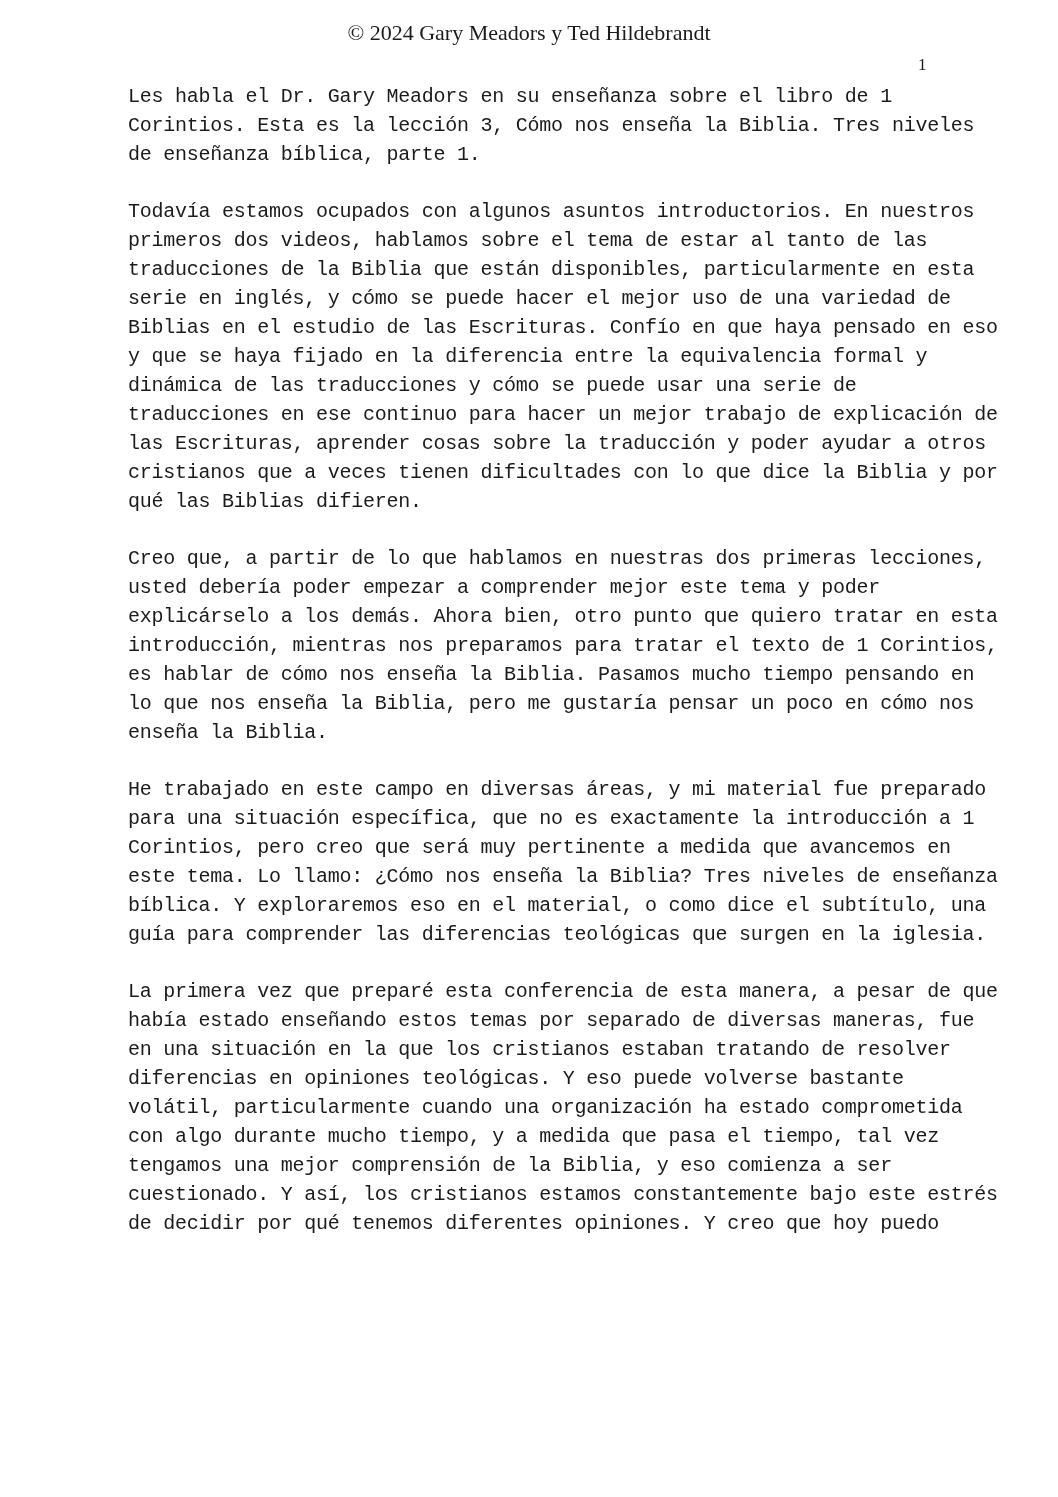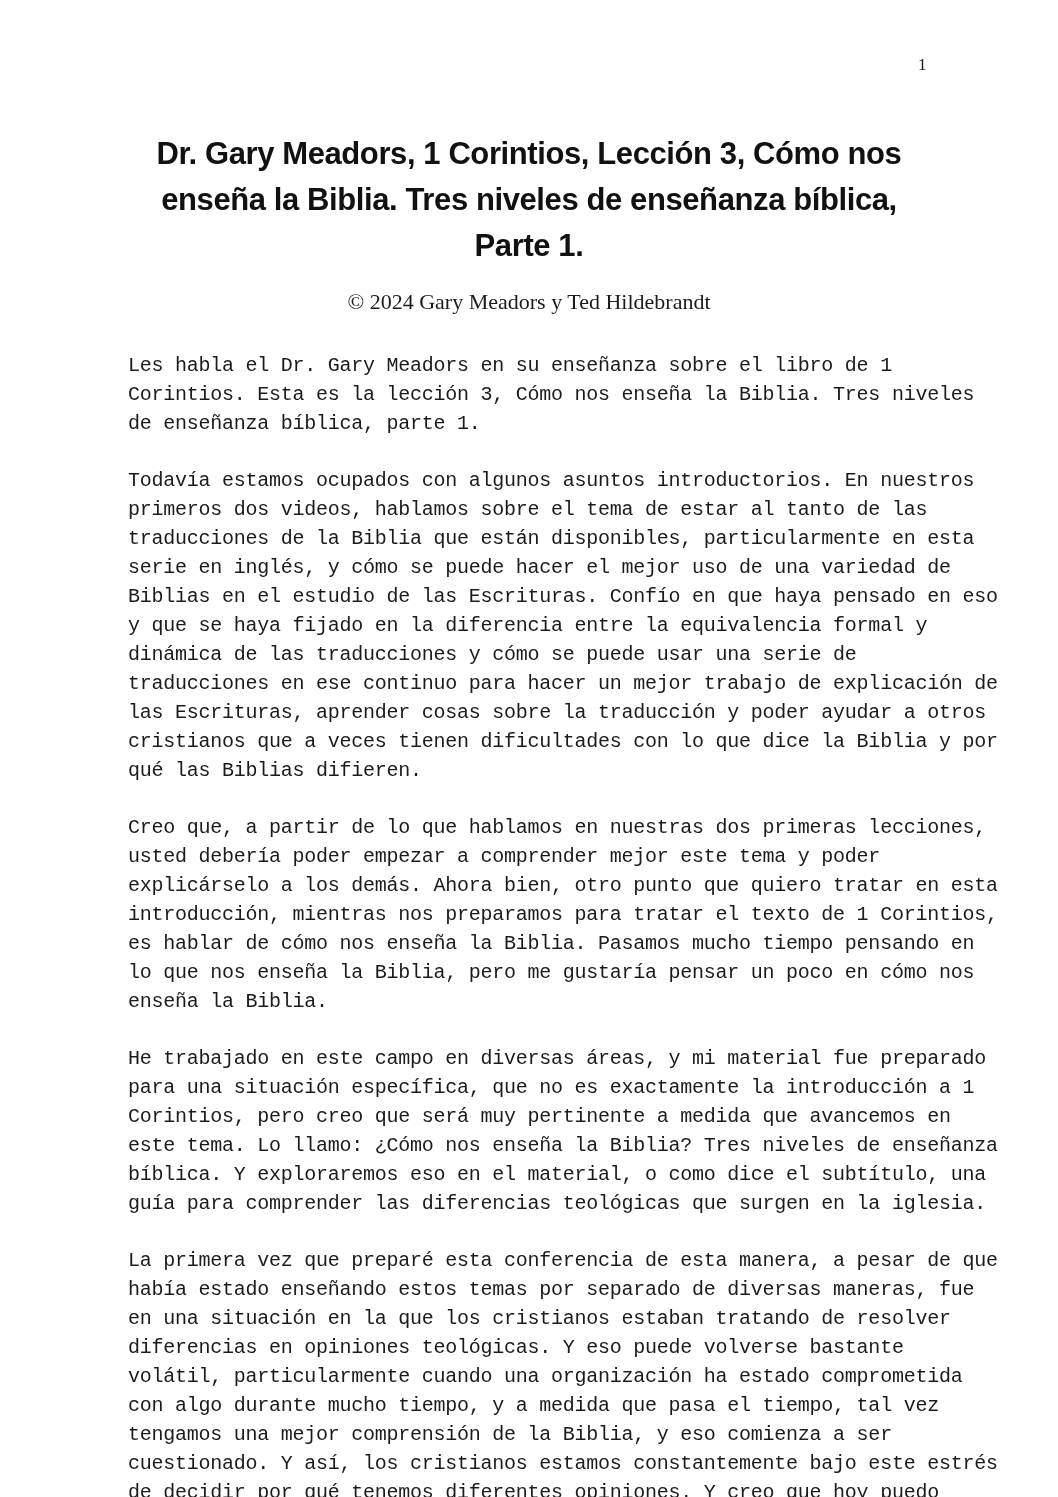--- a/index.html
+++ b/index.html
@@ -59,25 +59,20 @@
     margin: 0 0 28px 0;
   }
 </style>
 </head>
 <body>
 
 <div class="page">
 
   <div class="page-number">1</div>
 
-  <h1 class="title">
-    <span class="title-line">Dr. Gary Meadors, 1 Corintios, Lección 3, Cómo nos</span>
-    <span class="title-line">enseña la Biblia. Tres niveles de enseñanza bíblica,</span>
-    <span class="title-line">Parte 1.</span>
-  </h1>
 
   <div class="copyright">© 2024 Gary Meadors y Ted Hildebrandt</div>
 
   <div class="body-text">
     <p>Les habla el Dr. Gary Meadors en su enseñanza sobre el libro de 1 Corintios. Esta es la lección 3, Cómo nos enseña la Biblia. Tres niveles de enseñanza bíblica, parte 1.</p>
     <p>Todavía estamos ocupados con algunos asuntos introductorios. En nuestros primeros dos videos, hablamos sobre el tema de estar al tanto de las traducciones de la Biblia que están disponibles, particularmente en esta serie en inglés, y cómo se puede hacer el mejor uso de una variedad de Biblias en el estudio de las Escrituras. Confío en que haya pensado en eso y que se haya fijado en la diferencia entre la equivalencia formal y dinámica de las traducciones y cómo se puede usar una serie de traducciones en ese continuo para hacer un mejor trabajo de explicación de las Escrituras, aprender cosas sobre la traducción y poder ayudar a otros cristianos que a veces tienen dificultades con lo que dice la Biblia y por qué las Biblias difieren.</p>
     <p>Creo que, a partir de lo que hablamos en nuestras dos primeras lecciones, usted debería poder empezar a comprender mejor este tema y poder explicárselo a los demás. Ahora bien, otro punto que quiero tratar en esta introducción, mientras nos preparamos para tratar el texto de 1 Corintios, es hablar de cómo nos enseña la Biblia. Pasamos mucho tiempo pensando en lo que nos enseña la Biblia, pero me gustaría pensar un poco en cómo nos enseña la Biblia.</p>
     <p>He trabajado en este campo en diversas áreas, y mi material fue preparado para una situación específica, que no es exactamente la introducción a 1 Corintios, pero creo que será muy pertinente a medida que avancemos en este tema. Lo llamo: ¿Cómo nos enseña la Biblia? Tres niveles de enseñanza bíblica. Y exploraremos eso en el material, o como dice el subtítulo, una guía para comprender las diferencias teológicas que surgen en la iglesia.</p>
     <p>La primera vez que preparé esta conferencia de esta manera, a pesar de que había estado enseñando estos temas por separado de diversas maneras, fue en una situación en la que los cristianos estaban tratando de resolver diferencias en opiniones teológicas. Y eso puede volverse bastante volátil, particularmente cuando una organización ha estado comprometida con algo durante mucho tiempo, y a medida que pasa el tiempo, tal vez tengamos una mejor comprensión de la Biblia, y eso comienza a ser cuestionado. Y así, los cristianos estamos constantemente bajo este estrés de decidir por qué tenemos diferentes opiniones. Y creo que hoy puedo</p>
   </div>

